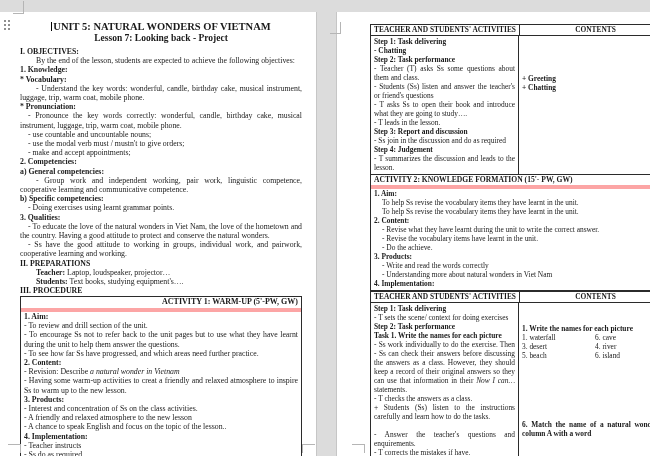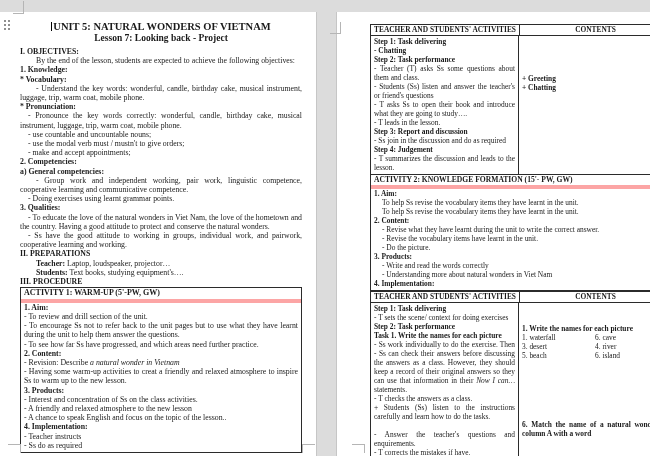--- a/index.html
+++ b/index.html
@@ -25,21 +25,21 @@
 
   
   .p1col{margin:8px 14px 0 20px;width:282px;}
   .title{font-size:10.5px;font-weight:bold;text-align:center;line-height:13px;margin:0;}
   .subtitle{font-size:9.5px;font-weight:bold;text-align:center;line-height:11px;margin:0 0 3px 0;}
   .cursor{display:inline-block;width:1px;height:9px;background:#000;vertical-align:-1px;margin-right:1px;}
 
   
   .abox{border:1.2px solid #2b2b2b;margin-top:1px;}
   .bhead{font-weight:bold;border-bottom:4px solid #fca5a5;padding:0 3px;}
-  #page1 .bhead{font-size:8px;line-height:10.5px;}
+  #page1 .bhead{font-size:8px;line-height:10.5px;text-align:right;}
   #page2 .bhead{font-size:7.6px;line-height:9.5px;}
   .bbody{padding:0 3px 2px 3px;}
 
   
   .rwrap{margin:12px 0 0 33px;width:302px;}
   .tbl{border:1px solid #2b2b2b;box-sizing:border-box;}
   #t1.tbl{border-top:1.6px solid #2b2b2b;}
   #box2{border:1.2px solid #2b2b2b;border-top:none;}
   #t2.tbl{border-top:1.4px solid #2b2b2b;}
   .thead{display:flex;border-bottom:1px solid #2b2b2b;}
@@ -82,20 +82,21 @@
         <p class="ln"><span class="b">* Vocabulary:</span></p>
         <p class="ln i2 just"><span>- Understand the key words: wonderful, candle, birthday cake, musical instrument, luggage, trip, warm coat, mobile phone.</span></p>
         <p class="ln"><span class="b">* Pronunciation:</span></p>
         <p class="ln i1 just"><span>- Pronounce the key words correctly: wonderful, candle, birthday cake, musical instrument, luggage, trip, warm coat, mobile phone.</span></p>
         <p class="ln i1"><span>- use countable and uncountable nouns;</span></p>
         <p class="ln i1"><span>- use the modal verb must / mustn't to give orders;</span></p>
         <p class="ln i1"><span>- make and accept appointments;</span></p>
         <p class="ln"><span class="b">2. Competencies:</span></p>
         <p class="ln"><span class="b">a) General competencies:</span></p>
         <p class="ln i2 just"><span>- Group work and independent working, pair work, linguistic competence, cooperative learning and communicative competence.</span></p>
+        <p class="ln"><span class="b">b) Specific competencies:</span></p>
         <p class="ln i1"><span>- Doing exercises using learnt grammar points.</span></p>
         <p class="ln"><span class="b">3. Qualities:</span></p>
         <p class="ln i1 just"><span>- To educate the love of the natural wonders in Viet Nam, the love of the hometown and the country. Having a good attitude to protect and conserve the natural wonders.</span></p>
         <p class="ln i1 just"><span>- Ss have the good attitude to working in groups, individual work, and pairwork, cooperative learning and working.</span></p>
         <p class="ln"><span class="b">II. PREPARATIONS</span></p>
         <p class="ln i2"><span class="b">Teacher:</span><span> Laptop, loudspeaker, projector…</span></p>
         <p class="ln i2"><span class="b">Students:</span><span> Text books, studying equipment's….</span></p>
         <p class="ln"><span class="b">III. PROCEDURE</span></p>
       </div>
     <div class="abox">
@@ -149,21 +150,21 @@
     </div>
     <div id="box2">
       <p class="ln bhead">ACTIVITY 2: KNOWLEDGE FORMATION (15'- PW, GW)</p>
       <div class="bbody" id="p2box">
           <p class="ln"><span class="b">1. Aim:</span></p>
           <p class="ln i1"><span>To help Ss revise the vocabulary items they have learnt in the unit.</span></p>
           <p class="ln i1"><span>To help Ss revise the vocabulary items they have learnt in the unit.</span></p>
           <p class="ln"><span class="b">2. Content:</span></p>
           <p class="ln i1"><span>- Revise what they have learnt during the unit to write the correct answer.</span></p>
           <p class="ln i1"><span>- Revise the vocabulary items have learnt in the unit.</span></p>
-          <p class="ln i1"><span>- Do the picture.</span></p>
+          <p class="ln i1"><span>- Do the achieve.</span></p>
           <p class="ln"><span class="b">3. Products:</span></p>
           <p class="ln i1"><span>- Write and read the words correctly</span></p>
           <p class="ln i1"><span>- Understanding more about natural wonders in Viet Nam</span></p>
           <p class="ln"><span class="b">4. Implementation:</span></p>
         </div>
     </div>
     <div class="tbl" id="t2">
       <div class="thead">
         <div class="th1">TEACHER AND STUDENTS' ACTIVITIES</div>
         <div class="th2">CONTENTS</div>

